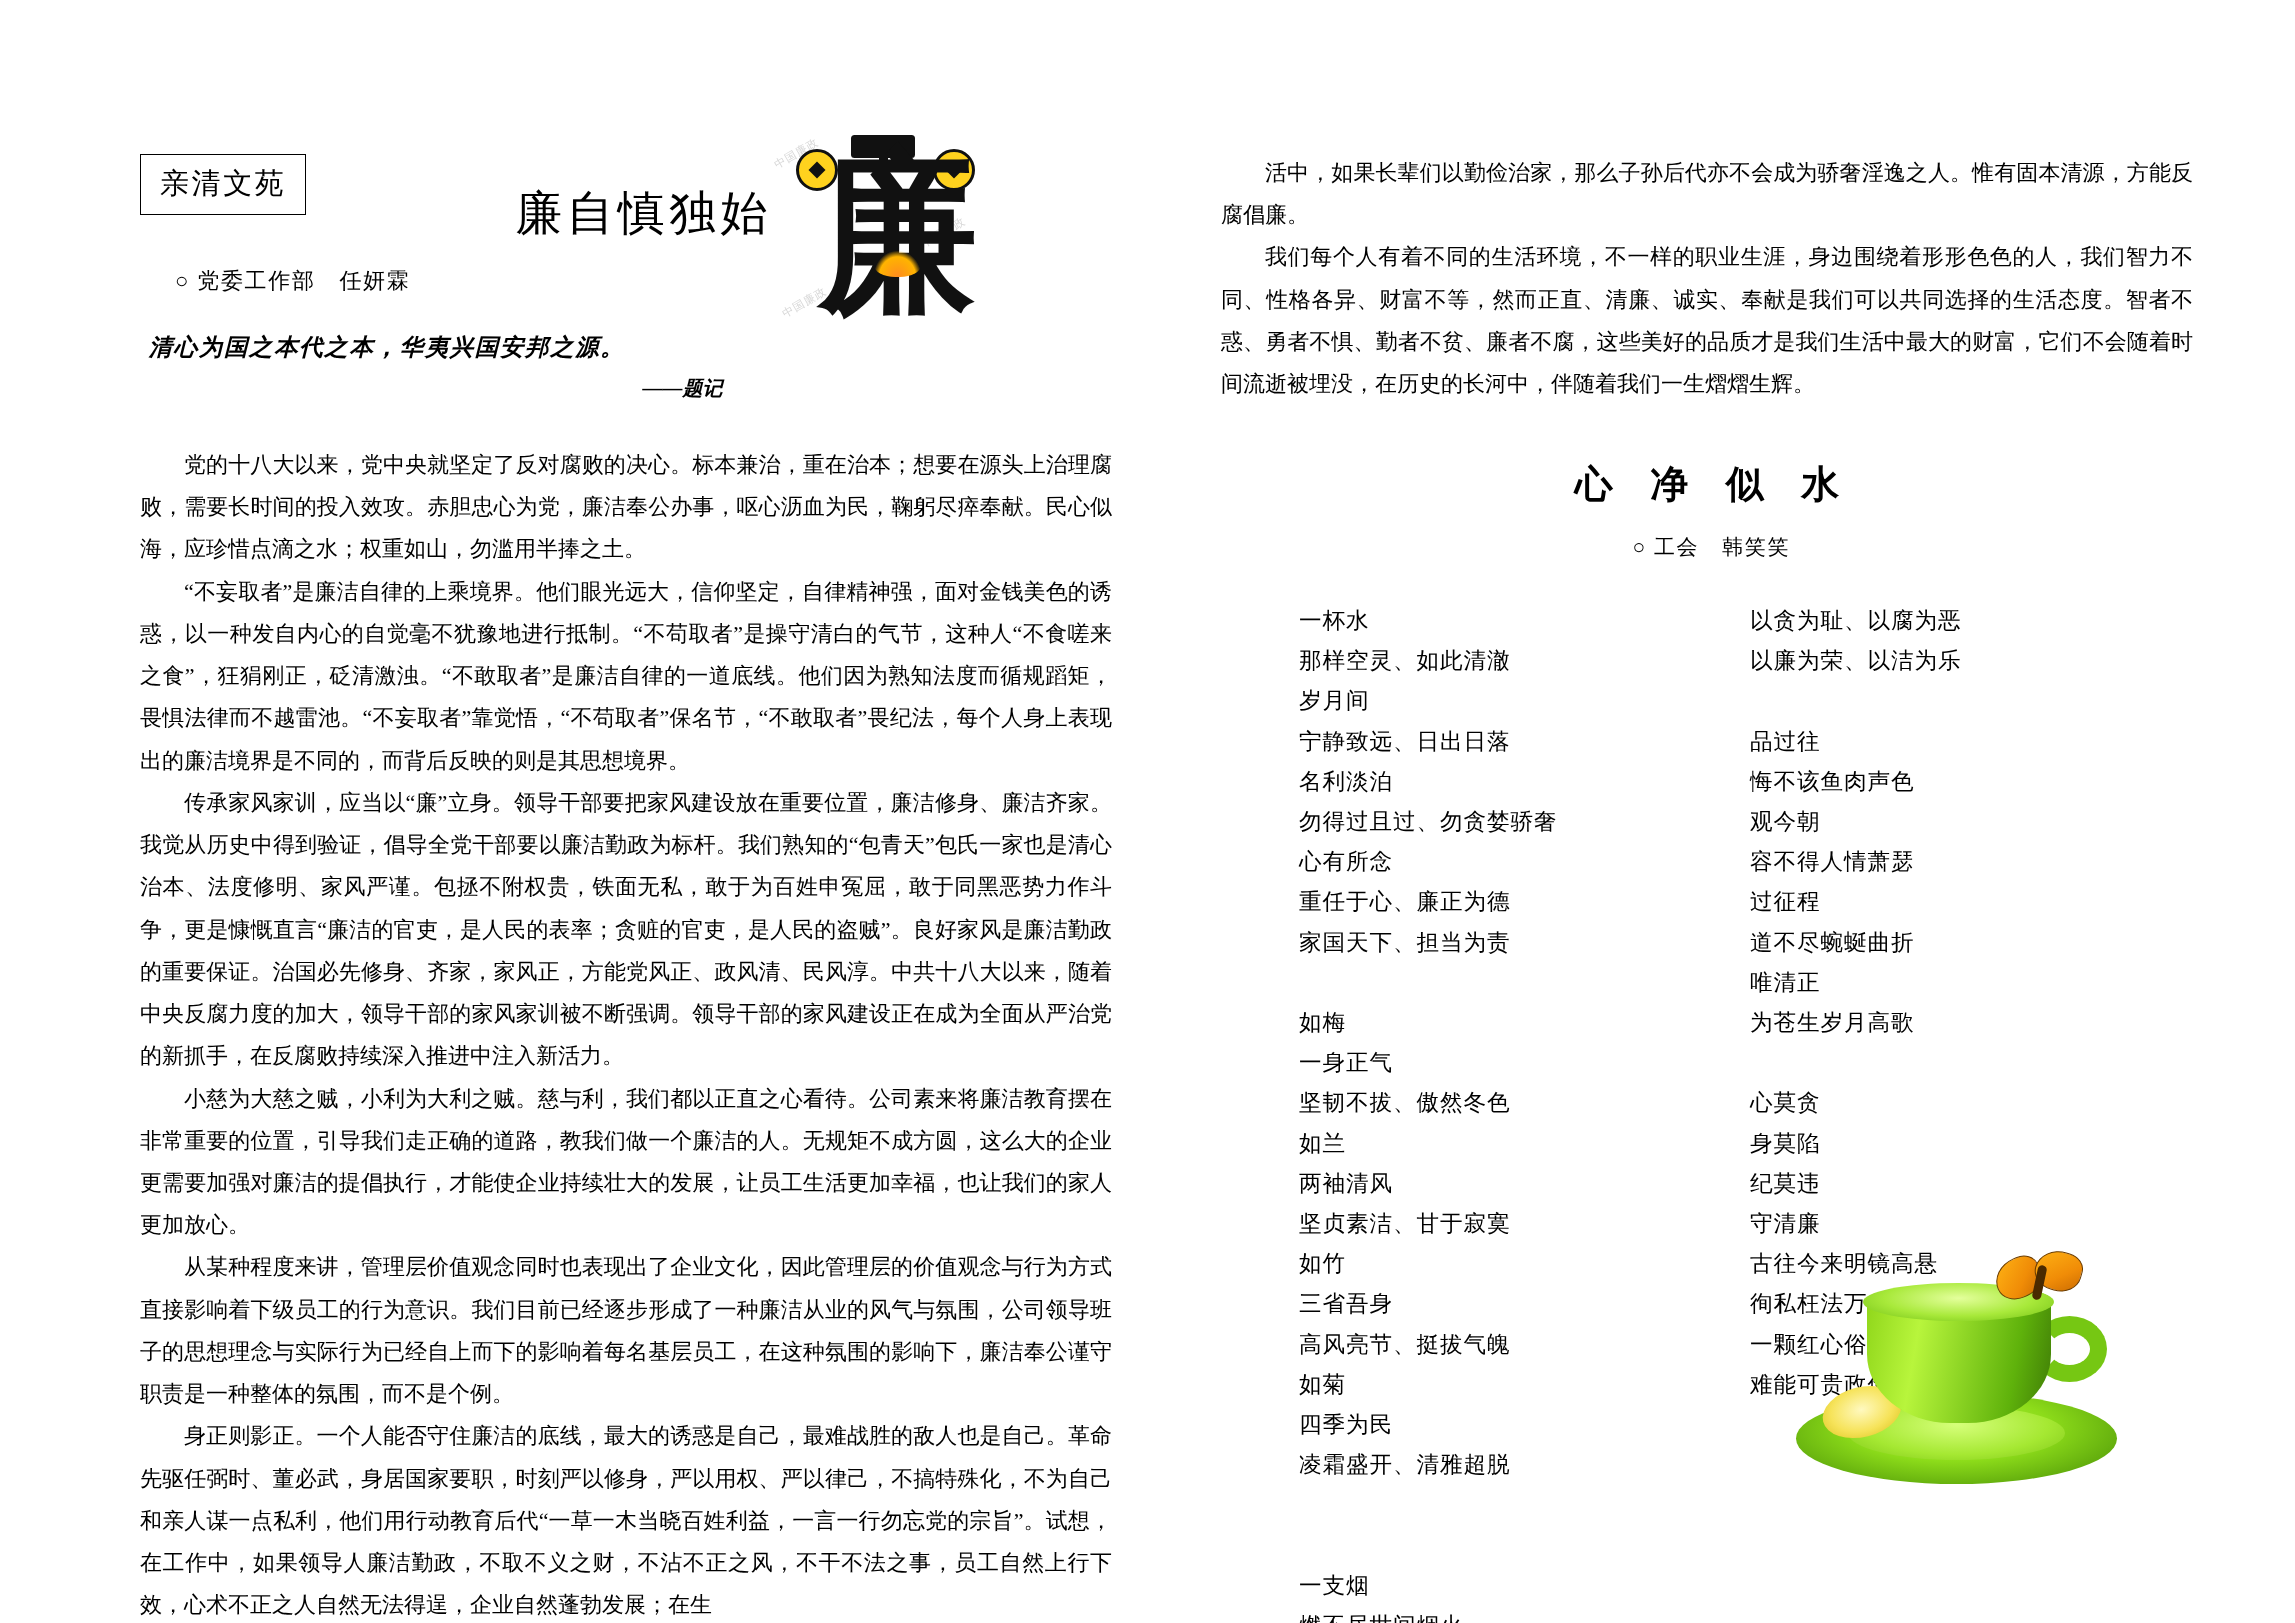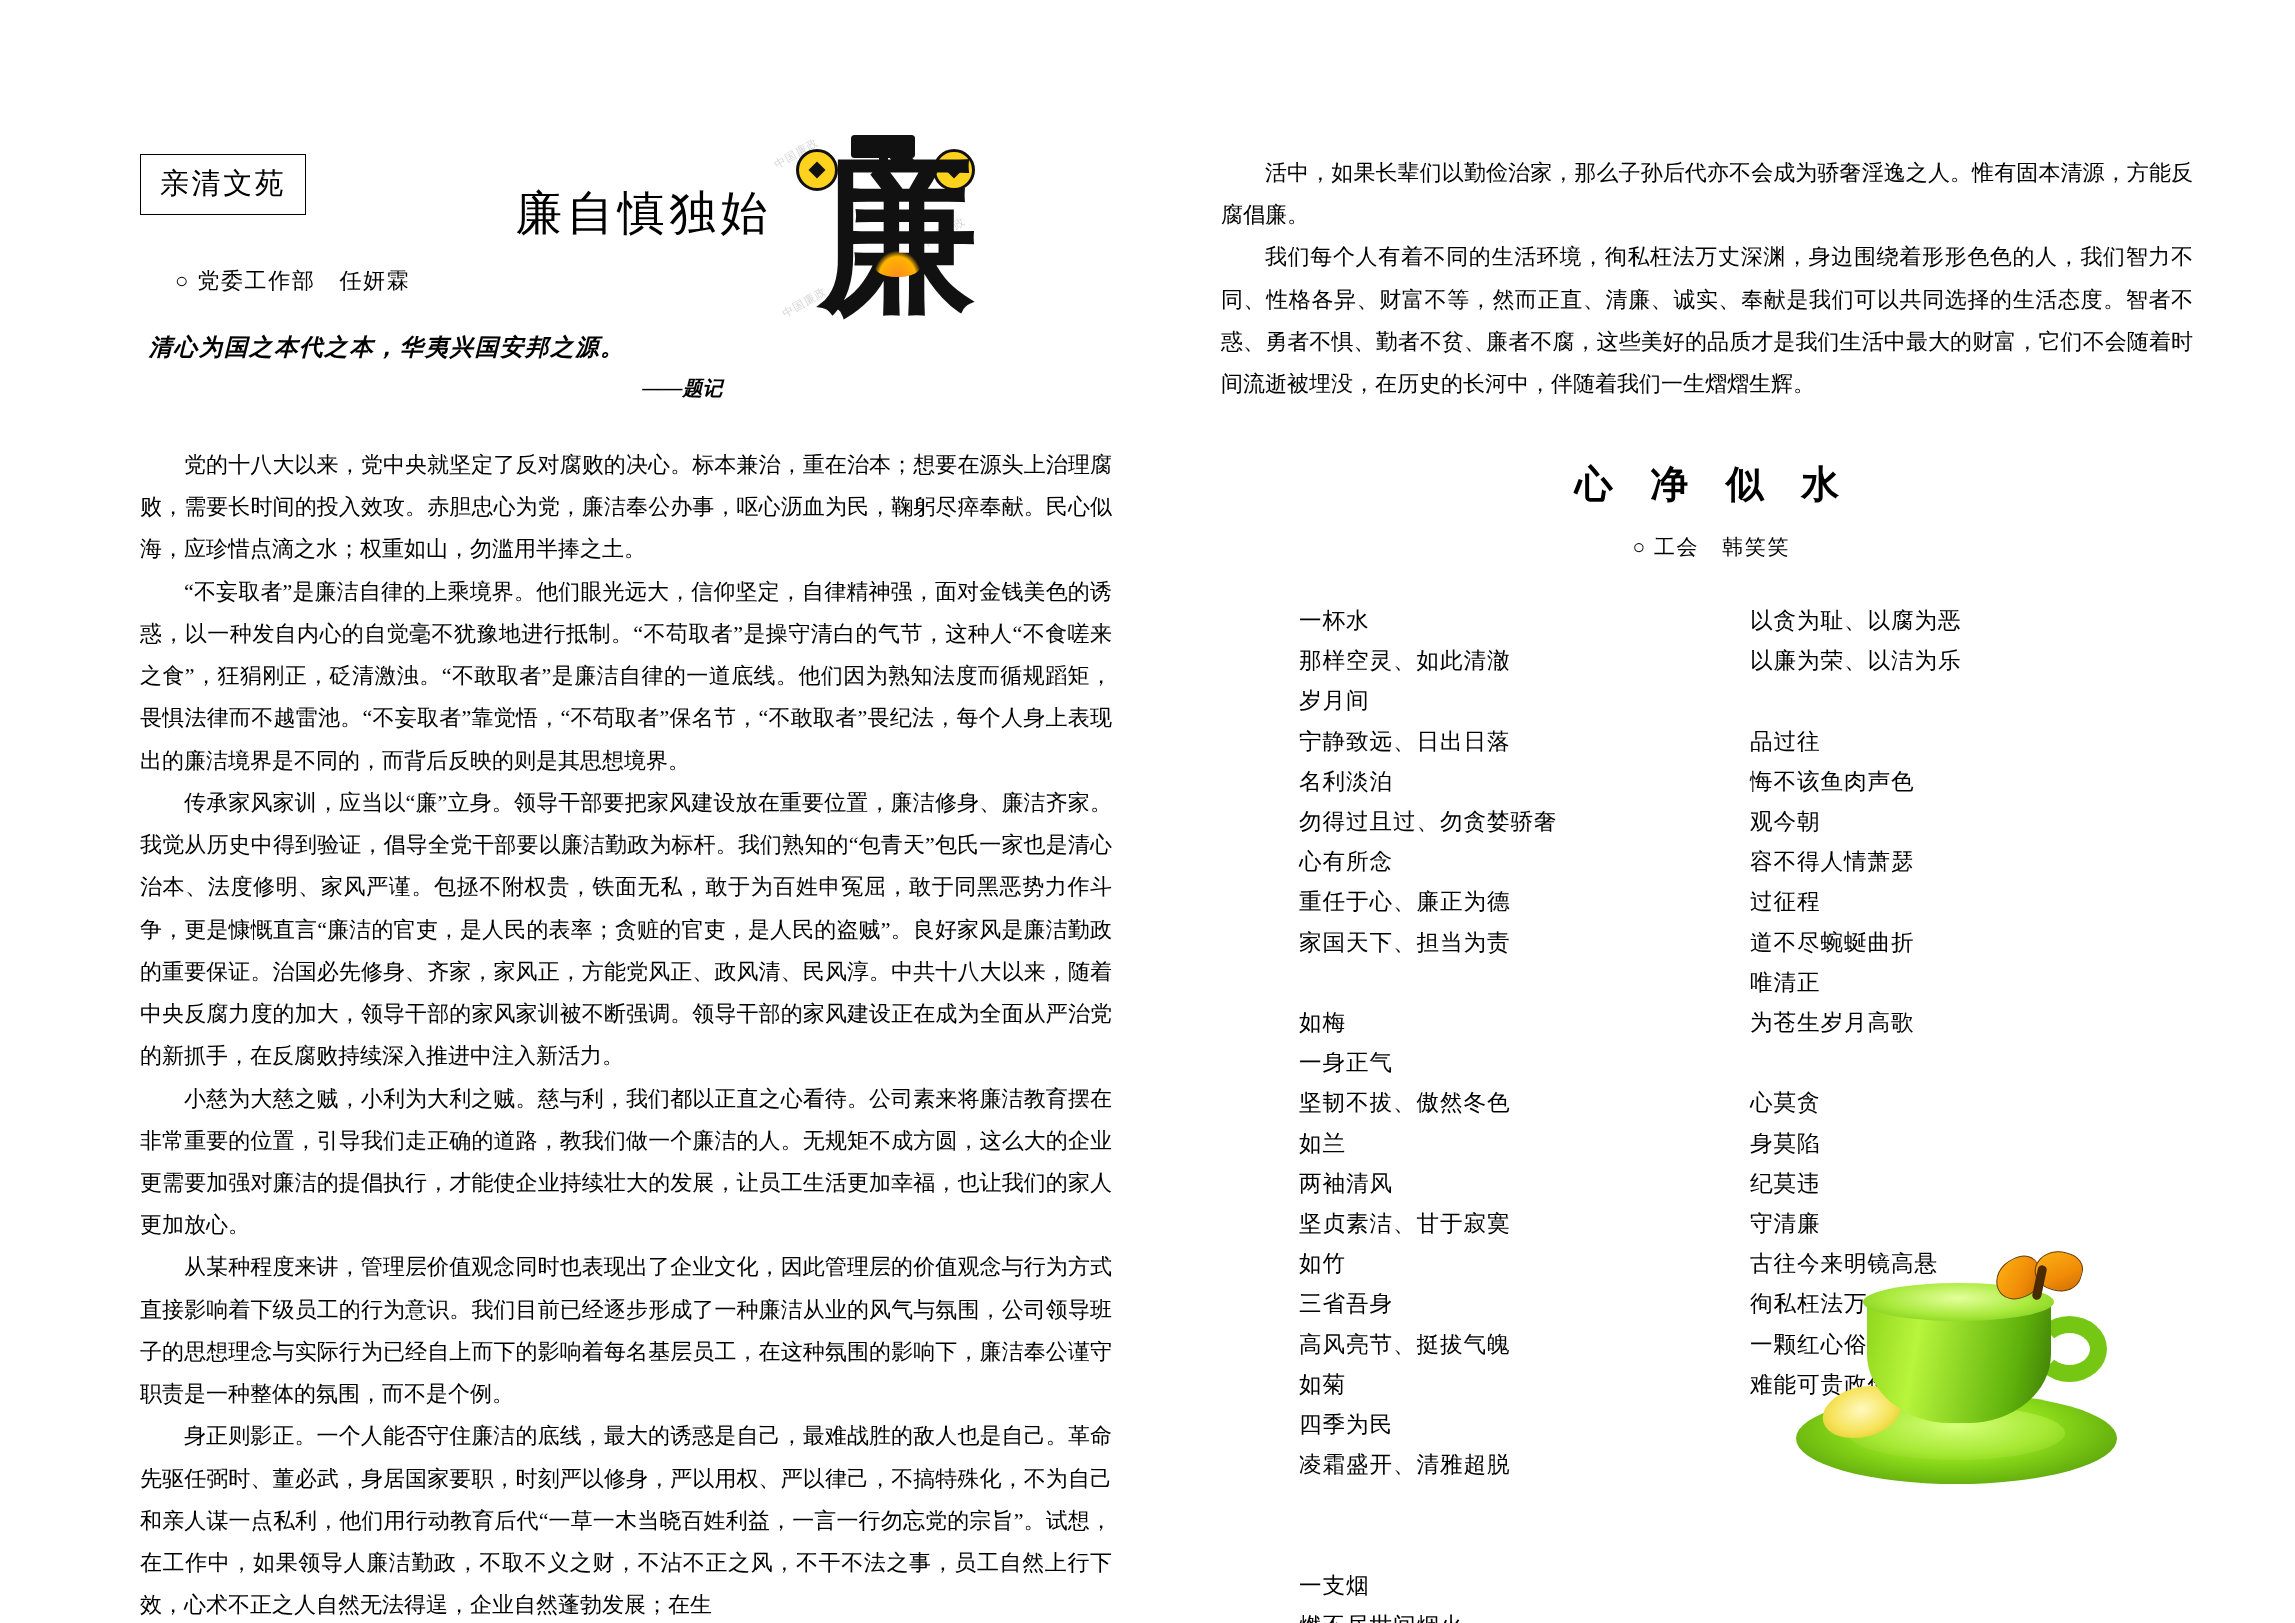--- a/index.html
+++ b/index.html
@@ -332,21 +332,21 @@
     <div class="calli-coin left"></div>
     <div class="calli-coin right"></div>
     <div class="calli-glyph">廉</div>
     <div class="calli-lotus"></div>
   </div>
 
   <div class="right-col">
 
     <div class="rt-top">
       <p>活中，如果长辈们以勤俭治家，那么子孙后代亦不会成为骄奢淫逸之人。惟有固本清源，方能反腐倡廉。</p>
-      <p>我们每个人有着不同的生活环境，徇私枉法万丈深渊，身边围绕着形形色色的人，我们智力不同、性格各异、财富不等，然而正直、清廉、诚实、奉献是我们可以共同选择的生活态度。智者不惑、勇者不惧、勤者不贫、廉者不腐，这些美好的品质才是我们生活中最大的财富，它们不会随着时间流逝被埋没，在历史的长河中，伴随着我们一生熠熠生辉。</p>
+      <p>我们每个人有着不同的生活环境，不一样的职业生涯，身边围绕着形形色色的人，我们智力不同、性格各异、财富不等，然而正直、清廉、诚实、奉献是我们可以共同选择的生活态度。智者不惑、勇者不惧、勤者不贫、廉者不腐，这些美好的品质才是我们生活中最大的财富，它们不会随着时间流逝被埋没，在历史的长河中，伴随着我们一生熠熠生辉。</p>
     </div>
 
     <div class="poem-title">心 净 似 水</div>
     <div class="poem-byline">○ 工会　韩笑笑</div>
 
     <div class="poem-wrap">
       <div class="poem-col c1">一杯水
 那样空灵、如此清澈
 岁月间
 宁静致远、日出日落

